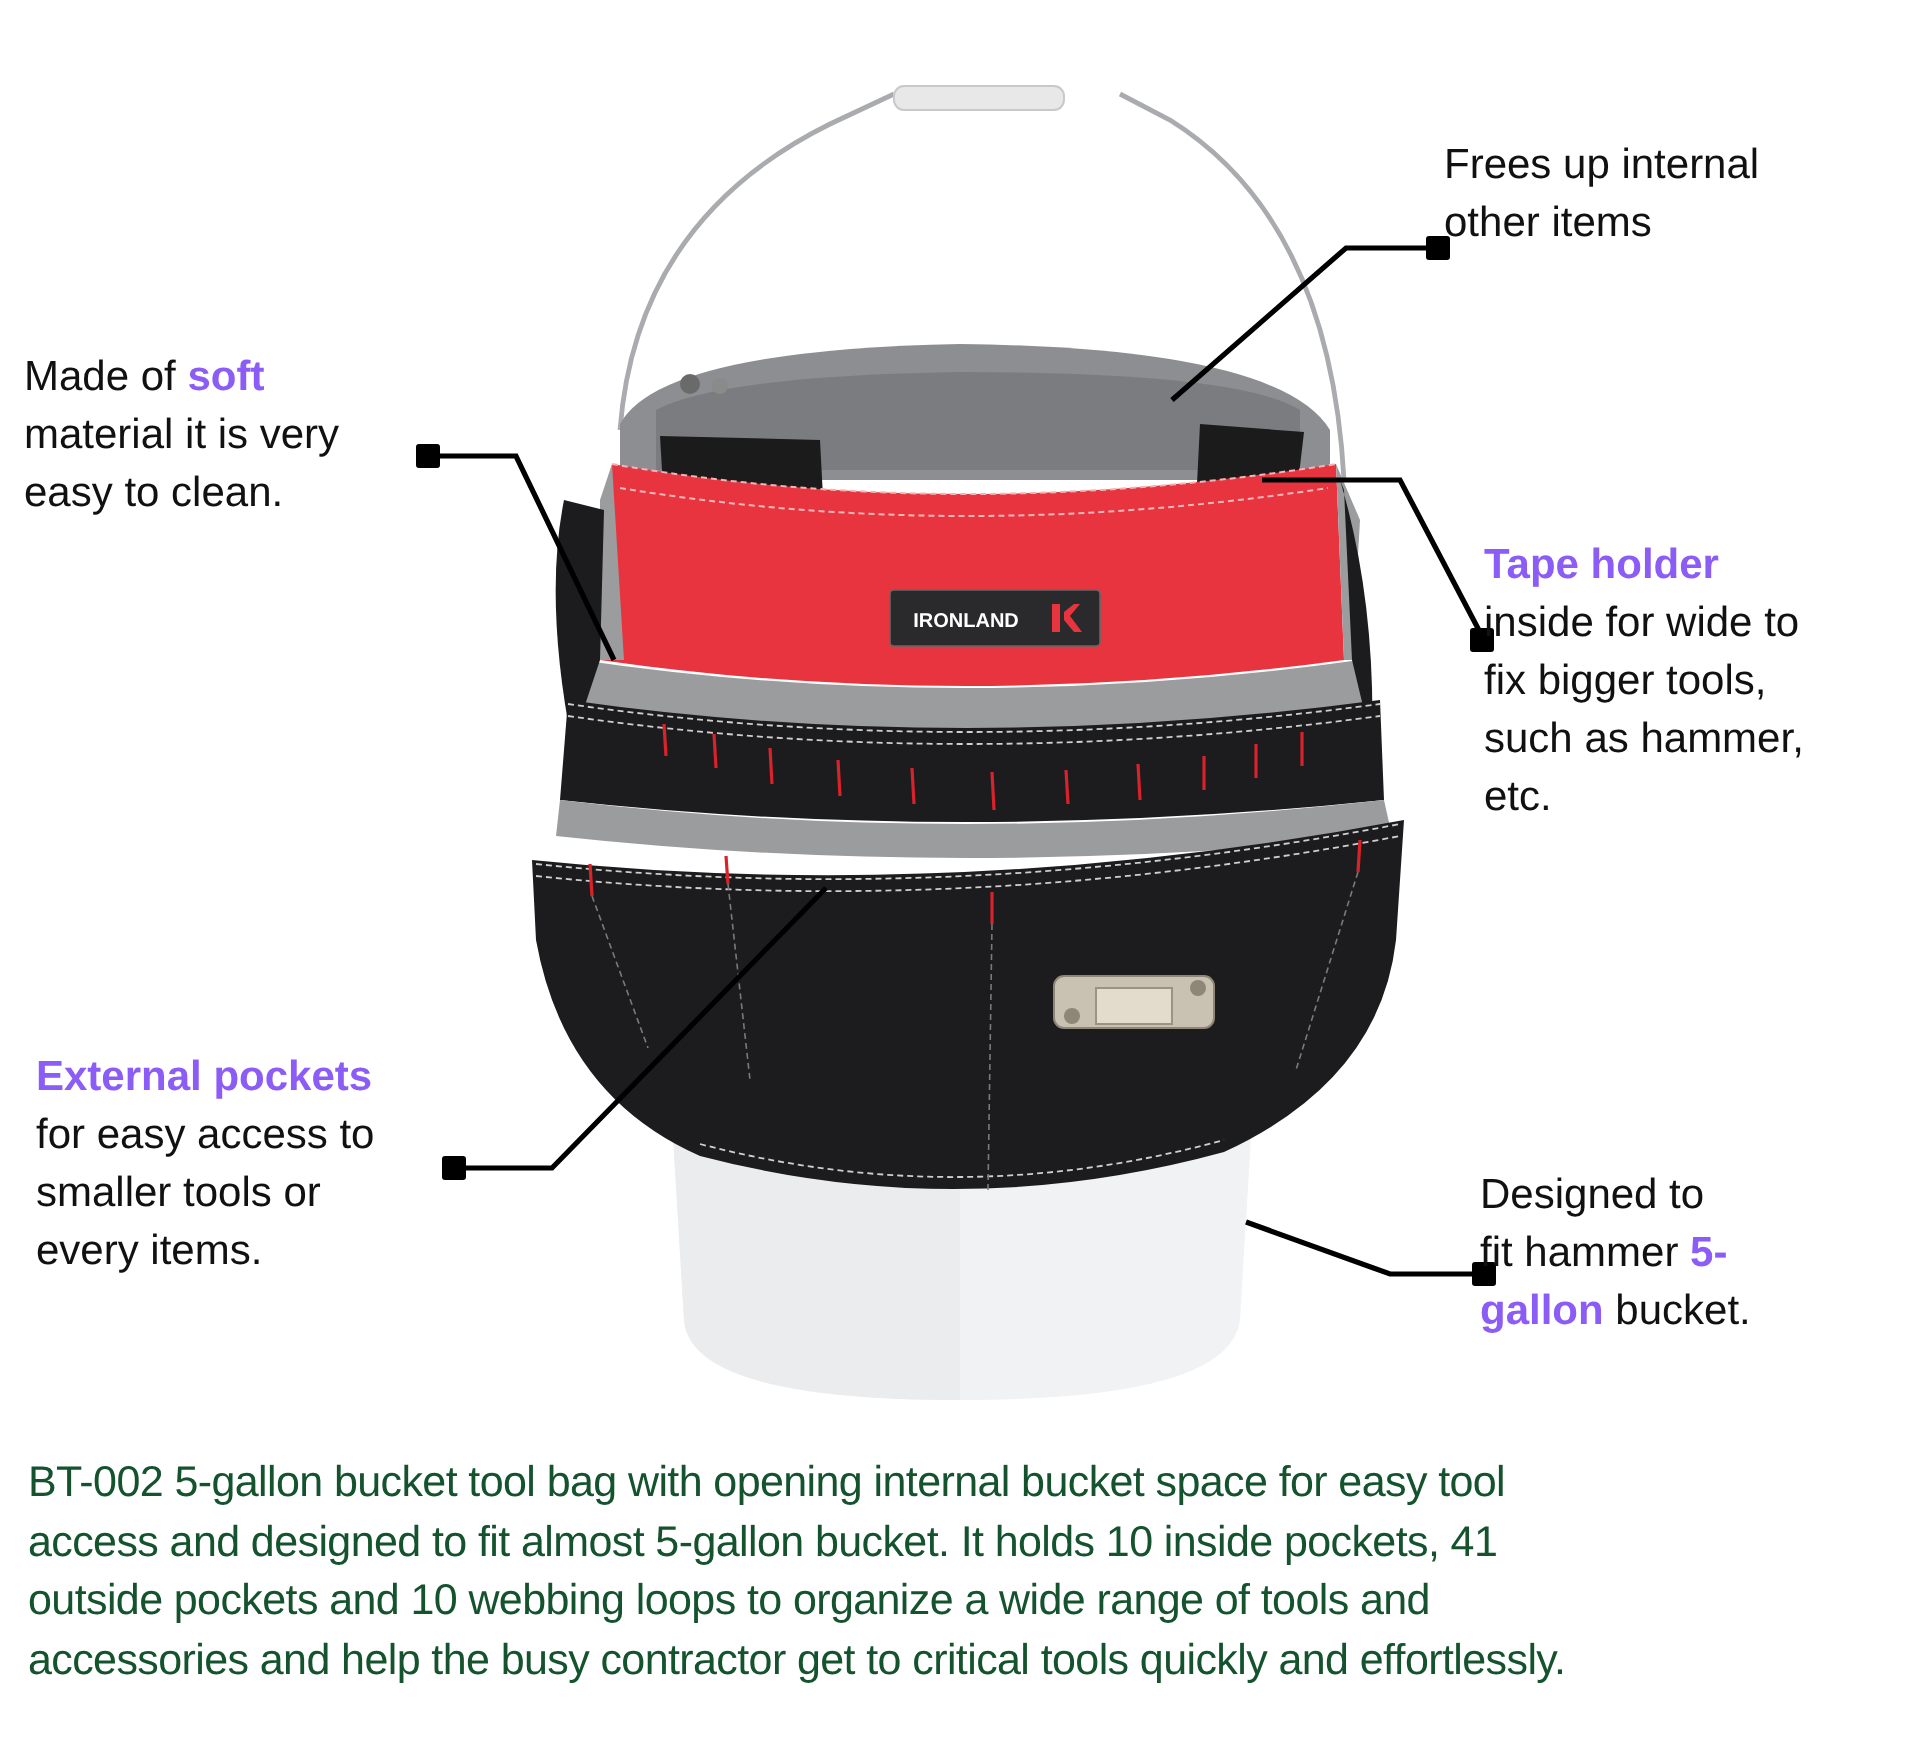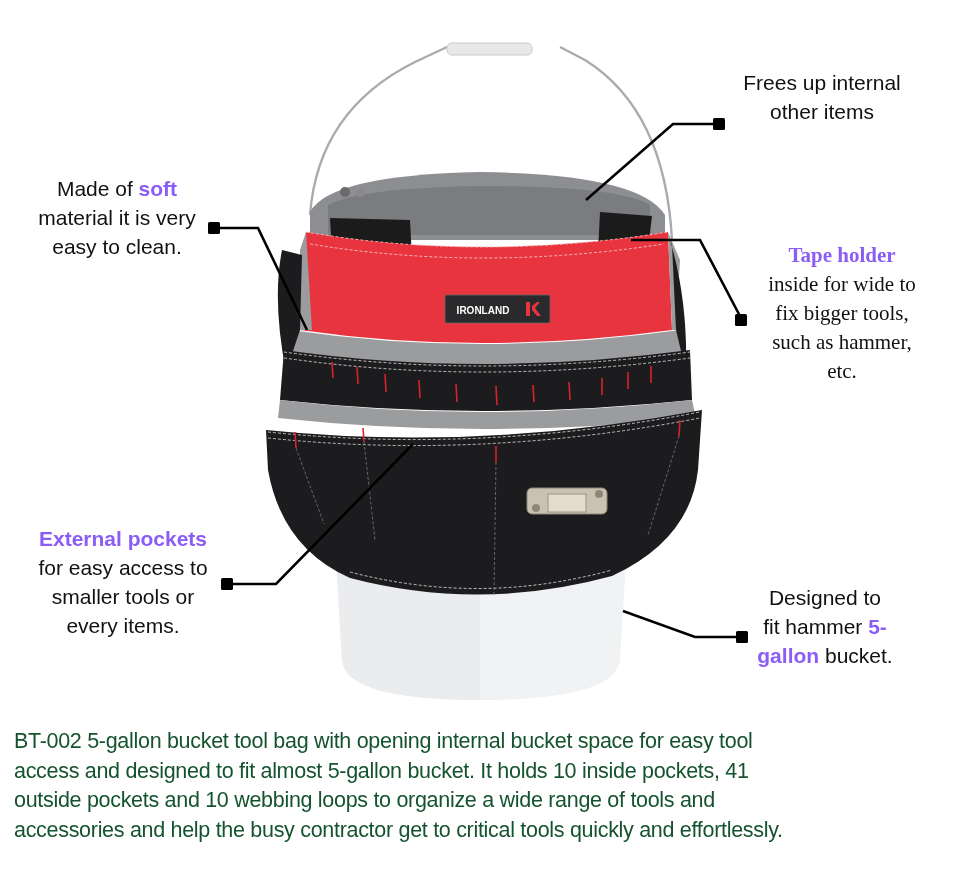--- a/index.html
+++ b/index.html
@@ -1,18 +1,18 @@
 <!DOCTYPE html>
 <html><head>
 <meta charset="utf-8">
 <style>
   html, body { margin:0; padding:0; background:#ffffff; }
   body { width:960px; height:873px; position:relative; overflow:hidden;
          font-family:"Liberation Sans", sans-serif; color:#111; }
-  .callout { position:absolute; text-align:center; font-size:21px; line-height:29px; color:#111; }
+  .callout { position:absolute; text-align:left; font-size:21px; line-height:29px; color:#111; }
   .hl { color:#8b5cf6; font-weight:bold; }
   #product { position:absolute; left:0; top:0; }
   #leaders { position:absolute; left:0; top:0; pointer-events:none; }
   .desc { position:absolute; left:14px; top:727px; width:935px; font-size:21.5px; line-height:29.5px;
           color:#14532d; letter-spacing:-0.3px; }
   .desc span { display:block; white-space:nowrap; }
 </style>
 </head>
 <body>
 
@@ -121,21 +121,21 @@
   <div><span>Made of </span><span class="hl">soft</span></div>
   <div>material it is very</div>
   <div>easy to clean.</div>
 </div>
 
 <div class="callout" style="left:722px; top:68px; width:200px;">
   <div>Frees up internal</div>
   <div>other items</div>
 </div>
 
-<div class="callout" style="left:742px; top:241px; width:200px;font-family:Liberation Serif, serif;">
+<div class="callout" style="left:742px; top:268px; width:200px;">
   <div class="hl">Tape holder</div>
   <div>inside for wide to</div>
   <div>fix bigger tools,</div>
   <div>such as hammer,</div>
   <div>etc.</div>
 </div>
 
 <div class="callout" style="left:18px; top:524px; width:210px;">
   <div class="hl">External pockets</div>
   <div>for easy access to</div>

